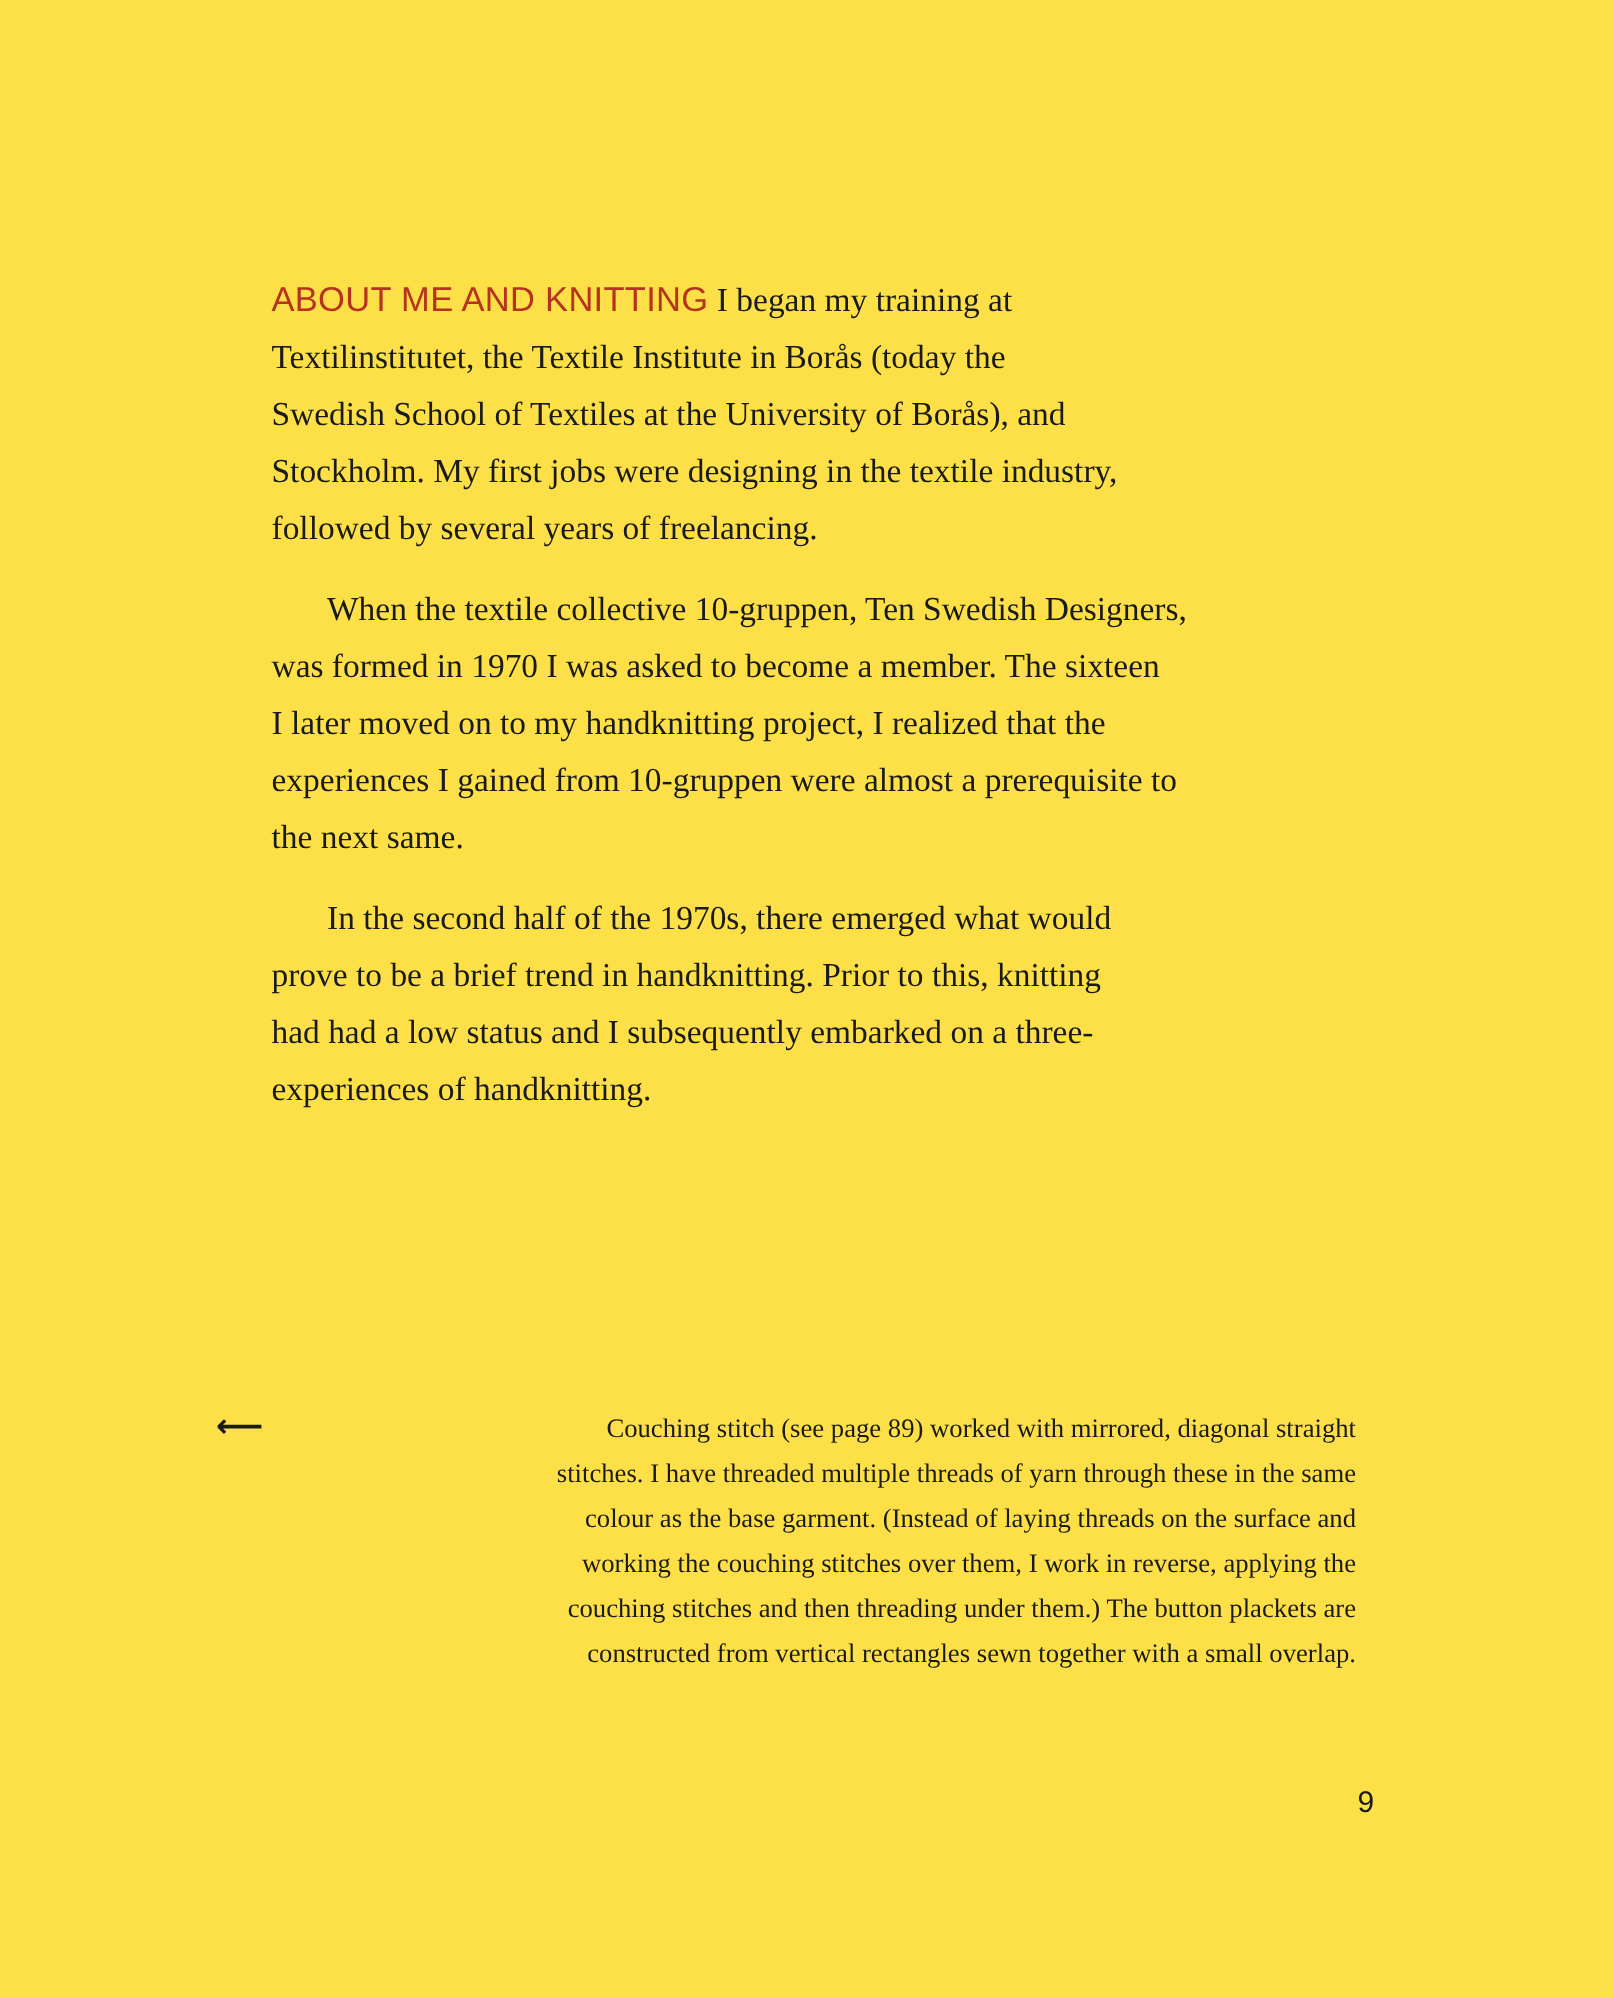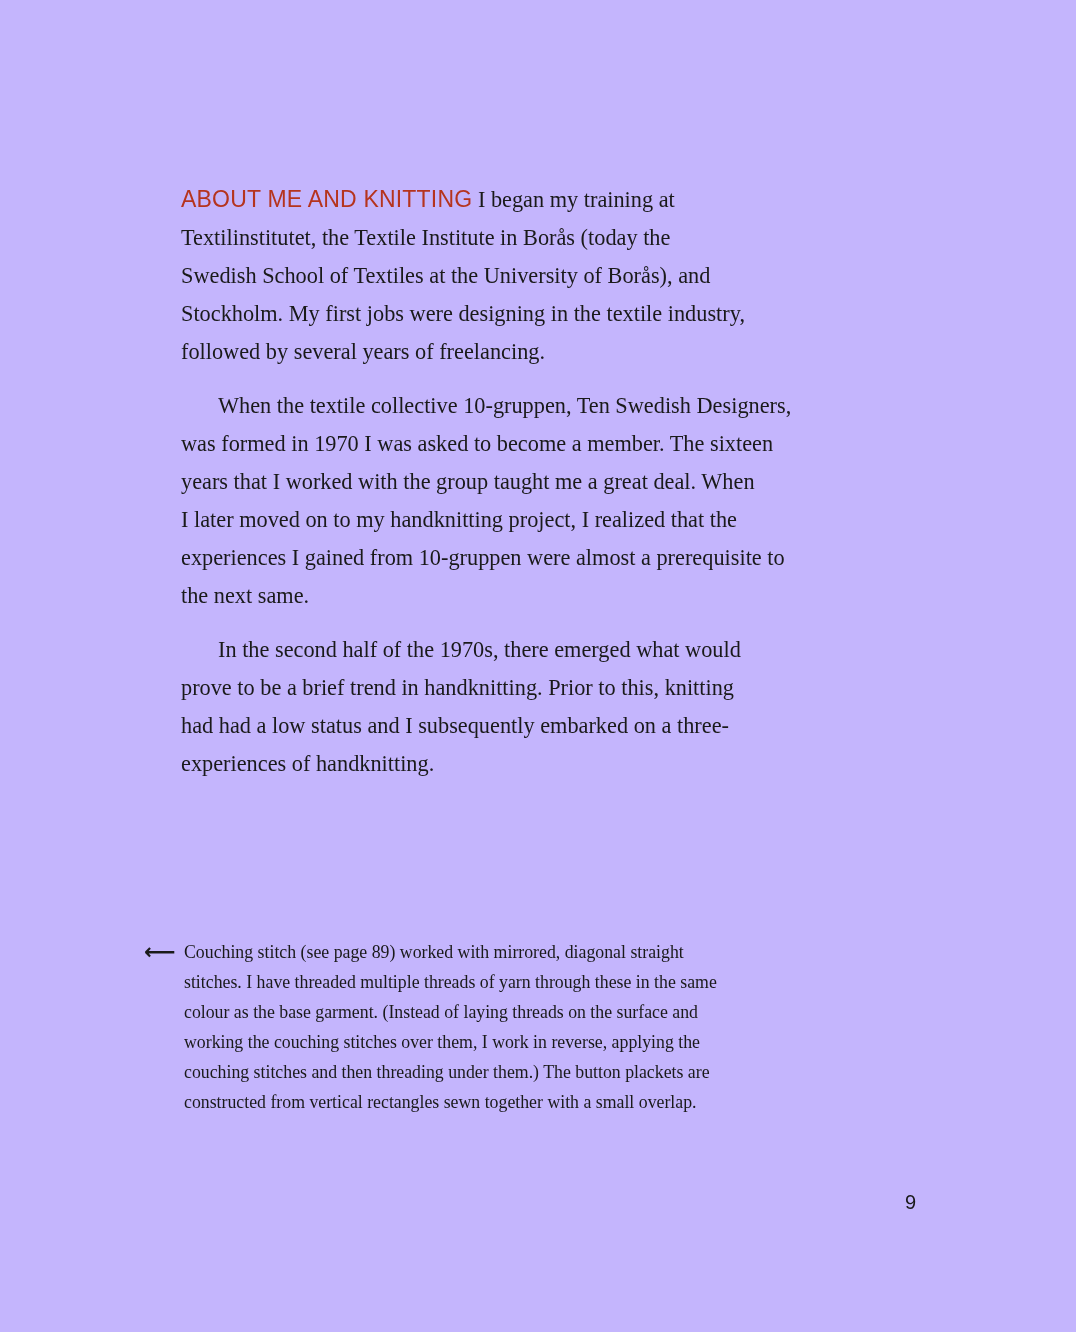--- a/index.html
+++ b/index.html
@@ -1,17 +1,17 @@
 <!DOCTYPE html>
 <html><head>
 <meta charset="utf-8">
 <style>
   html, body { margin:0; padding:0; background:#ffffff; }
   body { width:1076px; height:1332px; position:relative; overflow:hidden; }
-  .page { position:absolute; left:0; top:0; width:1076px; height:1332px; background:#c4b5fd; }
+  .page { position:absolute; left:0; top:0; width:1076px; height:1332px; background:#fde047; }
   .body-text {
     position:absolute; left:181px; top:180px; width:720px;
     font-family:"Liberation Serif", "DejaVu Serif", serif;
     font-size:22.3px; line-height:38px; color:#1a1a1a;
   }
   .body-text p { margin:0; }
   .body-text p.indent { text-indent:37px;margin-top:16px; }
   .heading {
     font-family:"Liberation Sans", "DejaVu Sans", sans-serif;
     color:#b5341e; font-size:23px; letter-spacing:0.2px;
@@ -19,21 +19,21 @@
   .line { display:block; white-space:nowrap; }
   .caption {
     position:absolute; left:144px; top:937px; width:760px;
     font-family:"Liberation Serif", "DejaVu Serif", serif;
     font-size:17.8px; line-height:30px; color:#1a1a1a;
   }
   .caption .arrow {
     position:absolute; left:0; top:0; font-size:22px; line-height:30px;
     font-family:"DejaVu Sans", sans-serif; font-weight:bold;
   }
-  .caption .text { margin-left:40px; }
+  .caption .text { margin-left:40px;text-align:right; }
   .page-number {
     position:absolute; left:905px; top:1191px;
     font-family:"Liberation Sans", "DejaVu Sans", sans-serif;
     font-size:20px; color:#1a1a1a;
   }
 </style>
 </head>
 <body>
 
 <div class="page">
@@ -42,21 +42,20 @@
     <p>
       <span class="line"><span class="heading">ABOUT ME AND KNITTING</span><span> I began my training at</span></span>
       <span class="line">Textilinstitutet, the Textile Institute in Borås (today the</span>
       <span class="line">Swedish School of Textiles at the University of Borås), and</span>
       <span class="line">Stockholm. My first jobs were designing in the textile industry,</span>
       <span class="line">followed by several years of freelancing.</span>
     </p>
     <p class="indent">
       <span class="line" style="text-indent:37px">When the textile collective 10-gruppen, Ten Swedish Designers,</span>
       <span class="line" style="text-indent:0">was formed in 1970 I was asked to become a member. The sixteen</span>
-      <span class="line" style="text-indent:0">years that I worked with the group taught me a great deal. When</span>
       <span class="line" style="text-indent:0">I later moved on to my handknitting project, I realized that the</span>
       <span class="line" style="text-indent:0">experiences I gained from 10-gruppen were almost a prerequisite to</span>
       <span class="line" style="text-indent:0">the next same.</span>
     </p>
     <p class="indent">
       <span class="line" style="text-indent:37px">In the second half of the 1970s, there emerged what would</span>
       <span class="line" style="text-indent:0">prove to be a brief trend in handknitting. Prior to this, knitting</span>
       <span class="line" style="text-indent:0">had had a low status and I subsequently embarked on a three-</span>
       <span class="line" style="text-indent:0">experiences of handknitting.</span>
     </p>

